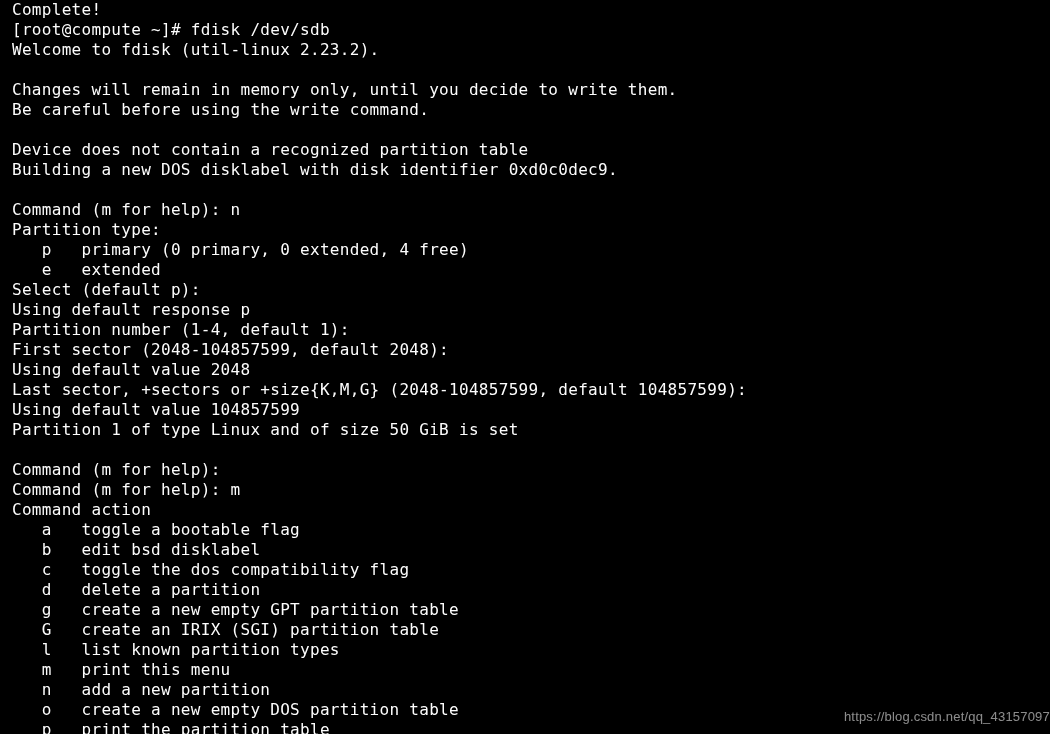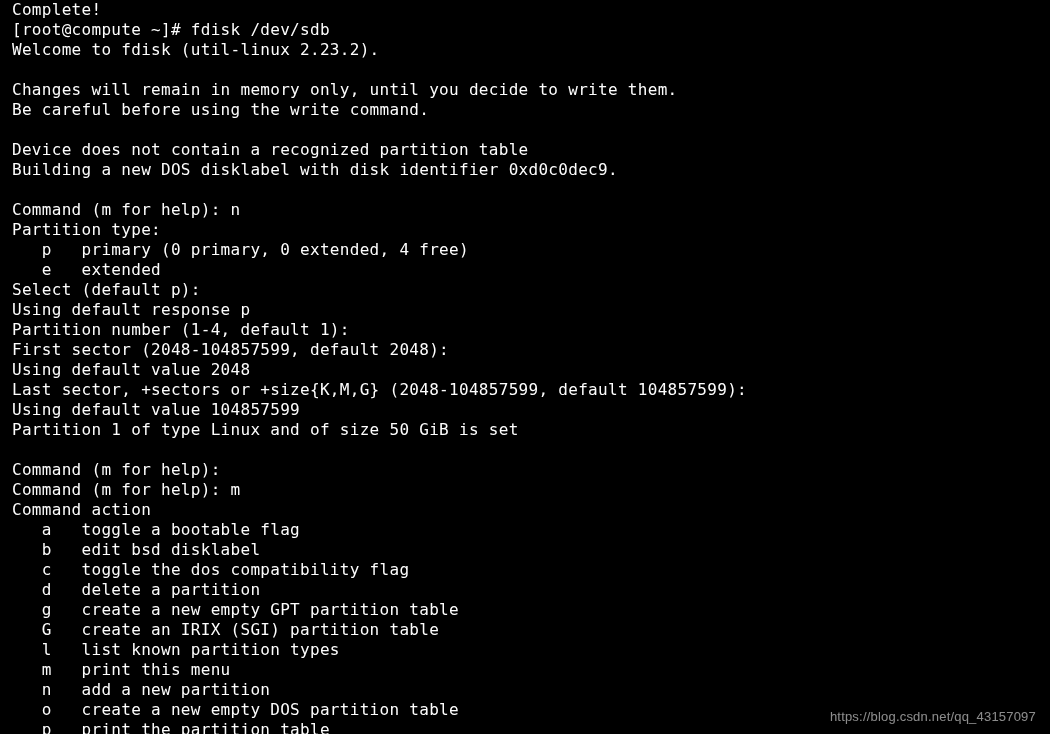--- a/index.html
+++ b/index.html
@@ -16,21 +16,21 @@
     padding: 0 0 0 12px;
     font-family: "Consolas", "Menlo", "DejaVu Sans Mono", monospace;
     font-size: 16px;
     line-height: 20px;
     color: #fdfdfd;
     white-space: pre;
     letter-spacing: 0.3px;
   }
   .watermark {
     position: absolute;
-    right: 14px;
+    right: 0;
     bottom: 10px;
     color: rgba(255,255,255,0.55);
     font-family: Arial, sans-serif;
     font-size: 13px;
     letter-spacing: 0.2px;
     user-select: none;
   }
 </style>
 </head>
 <body>

